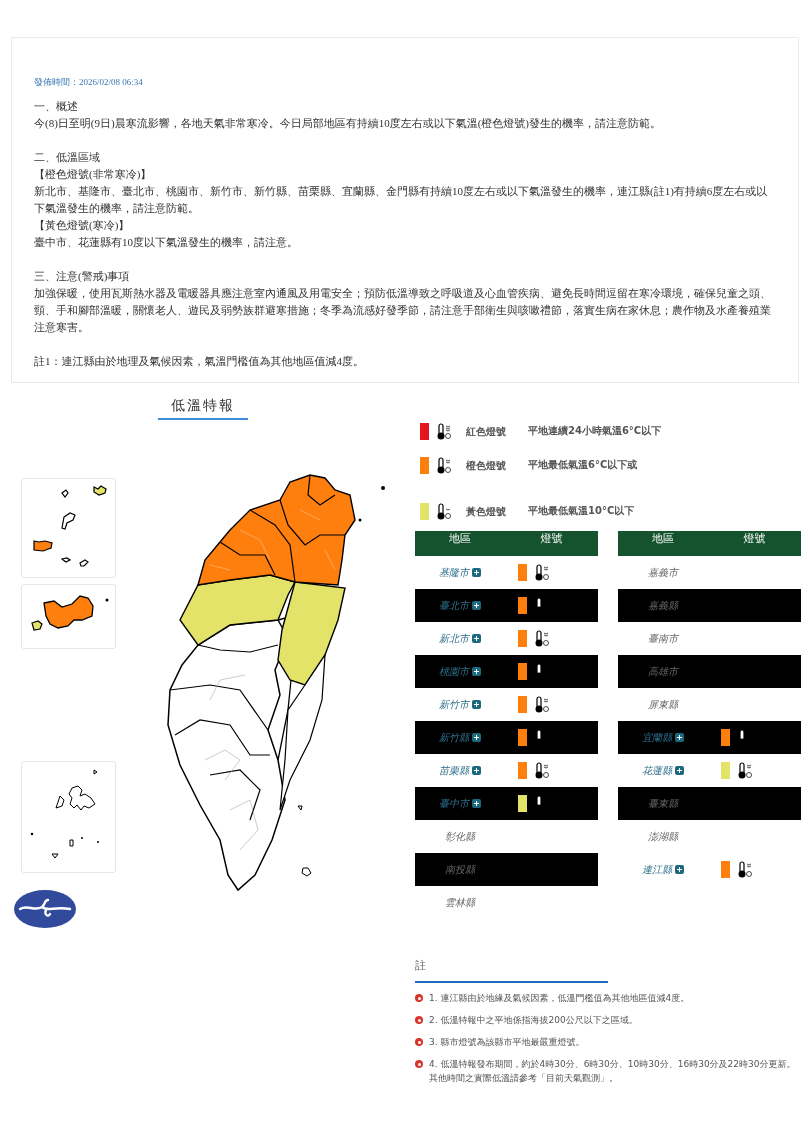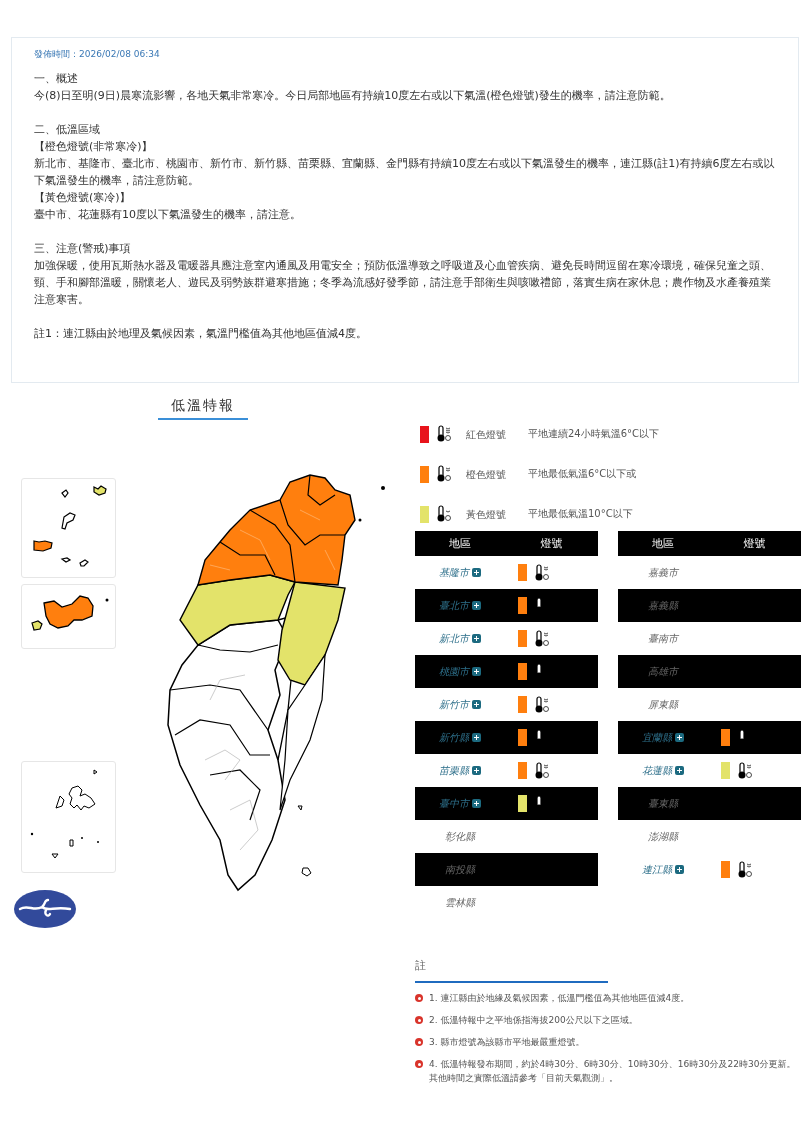--- a/index.html
+++ b/index.html
@@ -1,49 +1,49 @@
 <!DOCTYPE html>
 <html><head>
 <meta charset="utf-8">
 <style>
   * { box-sizing: border-box; margin: 0; padding: 0; }
   html, body { width: 810px; height: 1123px; background: #ffffff; overflow: hidden; }
   body { font-family: "DejaVu Sans", "Liberation Sans", sans-serif; color: #333; position: relative; }
 
   .bulletin {
     position: absolute; left: 11px; top: 37px; width: 788px; height: 346px;
-    border: 1px solid #e3eaf0; background: #fff; padding: 8px 22px;
+    border: 1px solid #e3eaf0; background: #fff; padding: 36px 22px; font-family: Liberation Serif, serif;
   }
   .issue-time { font-size: 9px; color: #3a78b5; margin-bottom: 9px; margin-top: 2px; }
   .section-head { font-size: 11px; color: #333; line-height: 17px; }
   .para { font-size: 11px; color: #333; line-height: 17px; }
   .gap { height: 17px; }
 
   .map-title {
     position: absolute; left: 158px; top: 397px; width: 90px; text-align: center;
     font-size: 14px; letter-spacing: 2px; color: #333; padding-bottom: 3px;
     border-bottom: 2px solid #3a8fd8;
   }
 
   .inset {
     position: absolute; border: 1px solid #e6e6e6; border-radius: 3px; background: #fff;
   }
 
   .legend { position: absolute; left: 420px; top: 423px; width: 380px; }
-  .legend-row { display: flex; align-items: center; height: 22px; margin-bottom: 12px; }
+  .legend-row { display: flex; align-items: flex-start; height: 22px; margin-bottom: 12px; font-weight: bold; }
   .legend-row.tall { height: 34px; }
   .lg-swatch { width: 9px; height: 17px; margin-right: 7px; flex: none; }
   .lg-icon { width: 16px; height: 18px; margin-right: 14px; flex: none; }
   .lg-name { font-size: 10px; color: #555; width: 62px; flex: none; line-height: 17px; }
   .lg-desc { font-size: 10px; color: #555; line-height: 16px; }
 
   .ctable { position: absolute; top: 531px; width: 183px; }
   .ctable.left { left: 415px; }
   .ctable.right { left: 618px; }
-  .ct-head { display: flex; height: 25px; background: #000000; color: #fff; font-size: 11px; align-items: center; }
+  .ct-head { display: flex; height: 25px; background: #14532d; color: #fff; font-size: 11px; }
   .ct-head .c1 { width: 90px; text-align: center; }
   .ct-head .c2 { width: 93px; text-align: center; }
   .ct-row { display: flex; height: 33px; align-items: center; }
   .ct-row.alt { background: #000000; }
   .ct-row .c1 { width: 90px; display: flex; justify-content: center; align-items: center; font-size: 10px; font-style: italic; }
   .ct-row .c2 { width: 93px; display: flex; align-items: center; padding-left: 13px; }
   .county { color: #2d6f8a; }
   .county.plain { color: #666; }
   .plus {
     display: inline-block; width: 9px; height: 9px; background: #1c6a80; border-radius: 2px;

